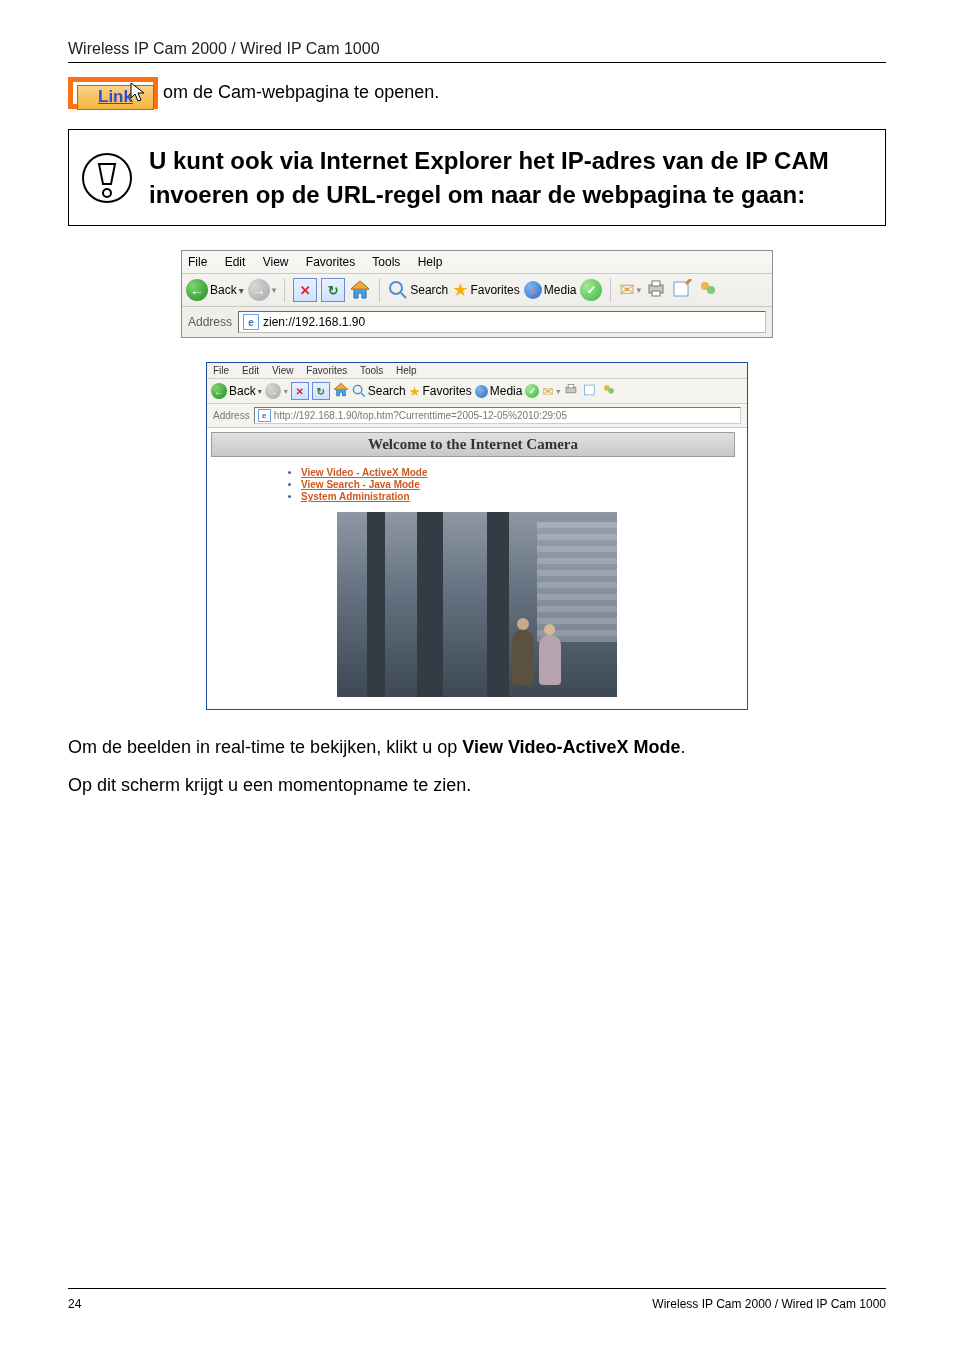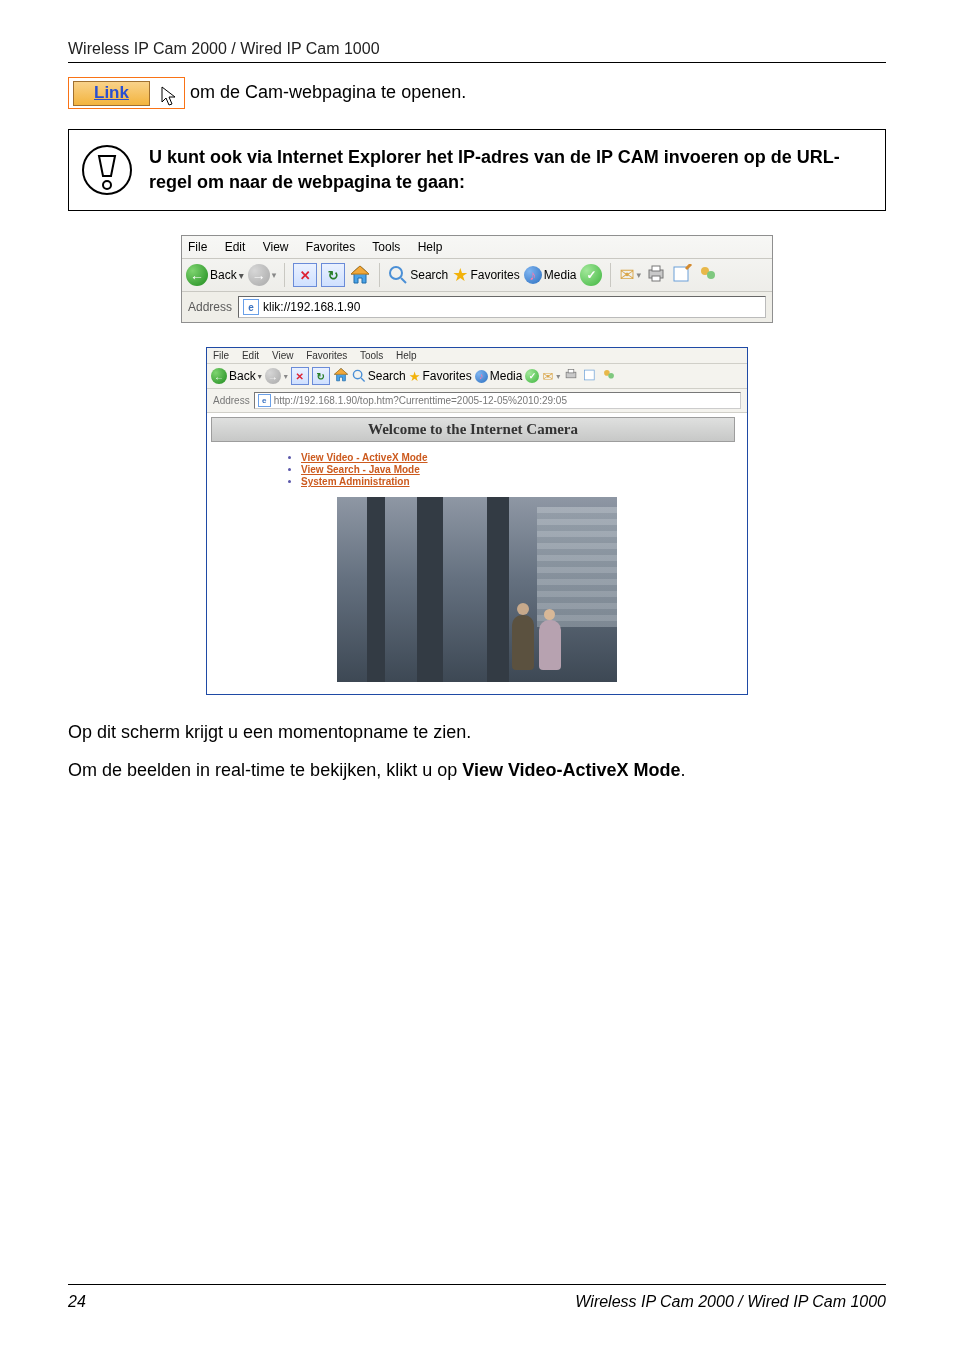--- a/index.html
+++ b/index.html
@@ -38,24 +38,24 @@
   .num-prefix { display:inline-block; width:55px; }
   p.body {
     font-size: 18px;
     line-height: 1.45;
     margin: 0 0 12px 0;
     text-align: justify;
   }
   .link-btn {
     display: inline-block;
     vertical-align: middle;
-    border: 1px solid #f97316;
+    border: 5px solid #f97316;
     padding: 0;
     position: relative;
-    width: 117px;
+    width: 90px;
     height: 32px;
     box-sizing: border-box;
   }
   .link-btn-inner {
     position:absolute;
     left:4px; top:3px;
     width: 75px;
     height: 23px;
     background: linear-gradient(#f9d28a, #f3b43e);
     border: 1px solid #a07030;
@@ -71,21 +71,21 @@
     right:6px; bottom:0;
     width:18px; height:22px;
   }
 
   .callout-box {
     border: 1px solid #000;
     display: flex;
     align-items: center;
     padding: 14px 18px 14px 10px;
     margin: 20px 0 24px 0;
-    font-size: 18px;
+    font-size: 24px;
     line-height: 1.4;
   }
   .callout-icon {
     flex: 0 0 56px;
     margin-right: 14px;
     display:flex; align-items:center; justify-content:center;
   }
   .callout-text { font-weight: bold; }
 
   
@@ -260,22 +260,21 @@
 
   .footer {
     position:absolute;
     bottom: 40px;
     left: 68px;
     right: 68px;
   }
   .footer .hr-line { margin: 0 0 8px 0; }
   .footer-row {
     display:flex; justify-content:space-between;
-    font-size:16px;
-    font-style:italic;
+    font-size:12px;
   }
 </style>
 </head>
 <body>
 
 <div class="page">
 
   <div class="running-header">Wireless IP Cam 2000 / Wired IP Cam 1000</div>
   <hr class="hr-line">
 
@@ -376,21 +375,21 @@
         <svg width="22" height="20" viewBox="0 0 22 20">
           <circle cx="8" cy="7" r="4" fill="#e8b84a"></circle>
           <circle cx="14" cy="11" r="4" fill="#7fc87f"></circle>
         </svg>
       </span>
     </div>
     <div class="ie-addr">
       <span class="addr-label">Address</span>
       <span class="addr-box">
         <span class="ie-page-icon">e</span>
-        <span>klik://192.168.1.90</span>
+        <span>zien://192.168.1.90</span>
       </span>
     </div>
   </div>
 
 
   <div class="ipcam-window">
     <div class="ipcam-menu">
       <span>File</span>
       <span>Edit</span>
       <span>View</span>
@@ -474,25 +473,25 @@
           <div class="pillar p1"></div>
           <div class="pillar p2"></div>
           <div class="pillar p3"></div>
           <div class="person pA"></div>
           <div class="person pB"></div>
         </div>
       </div>
     </div>
   </div>
 
-  <p class="body">Op dit scherm krijgt u een momentopname te zien.</p>
-
   <p class="body">
     <span>Om de beelden in real-time te bekijken, klikt u op </span><b>View Video-ActiveX Mode</b><span>.</span>
   </p>
+
+  <p class="body">Op dit scherm krijgt u een momentopname te zien.</p>
 
   <div class="footer">
     <hr class="hr-line">
     <div class="footer-row">
       <span>24</span>
       <span>Wireless IP Cam 2000 / Wired IP Cam 1000</span>
     </div>
   </div>
 
 </div>

